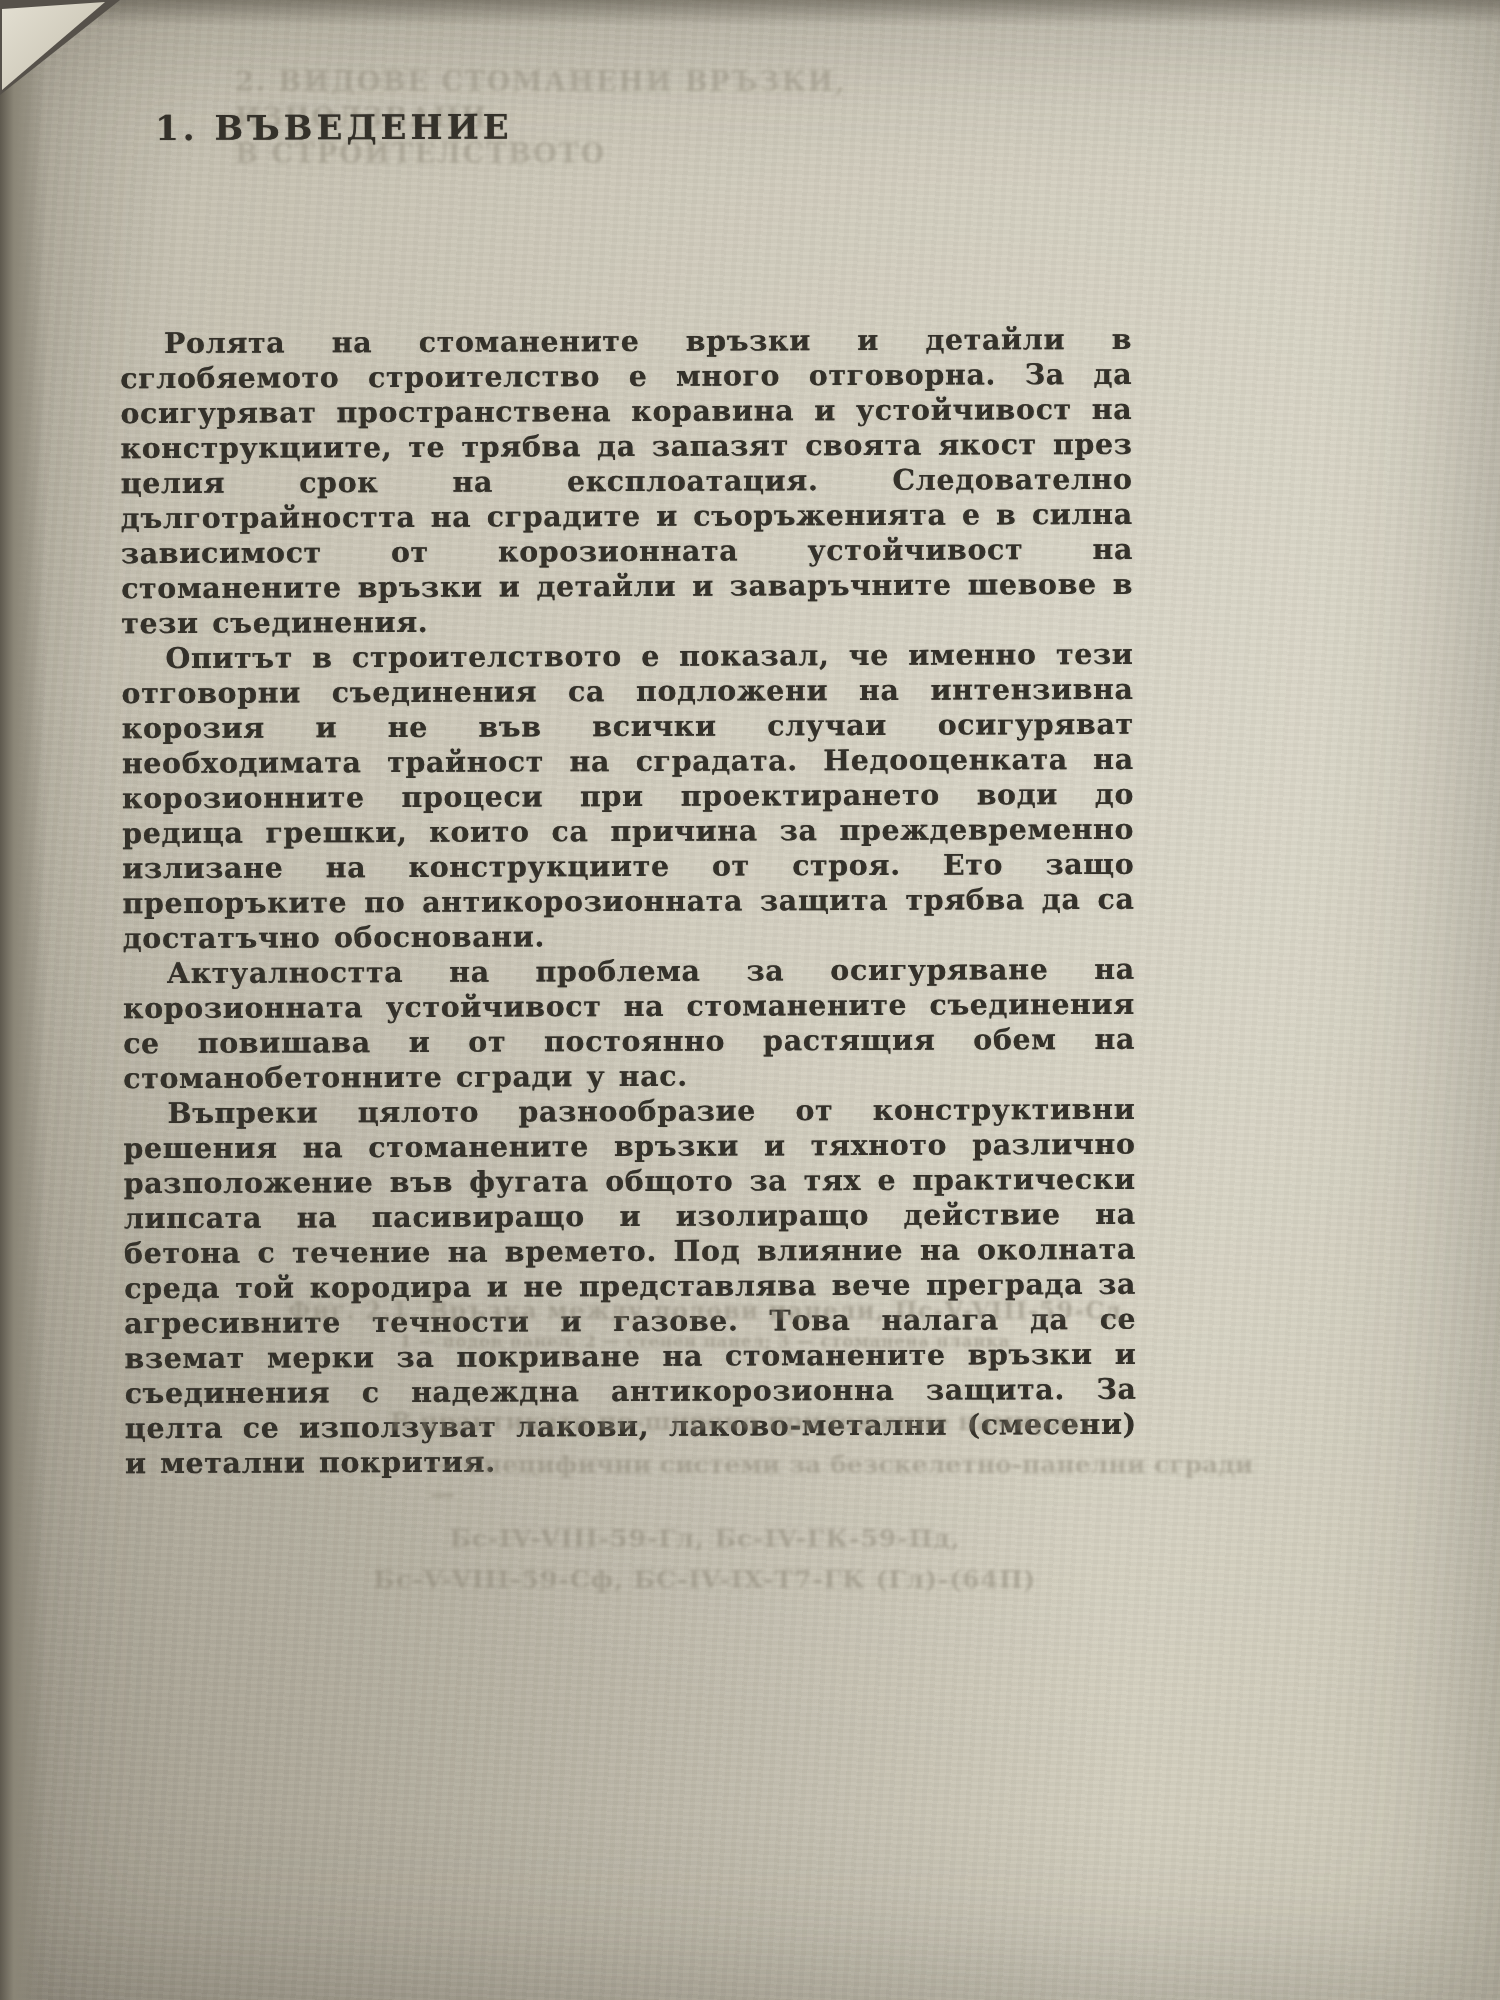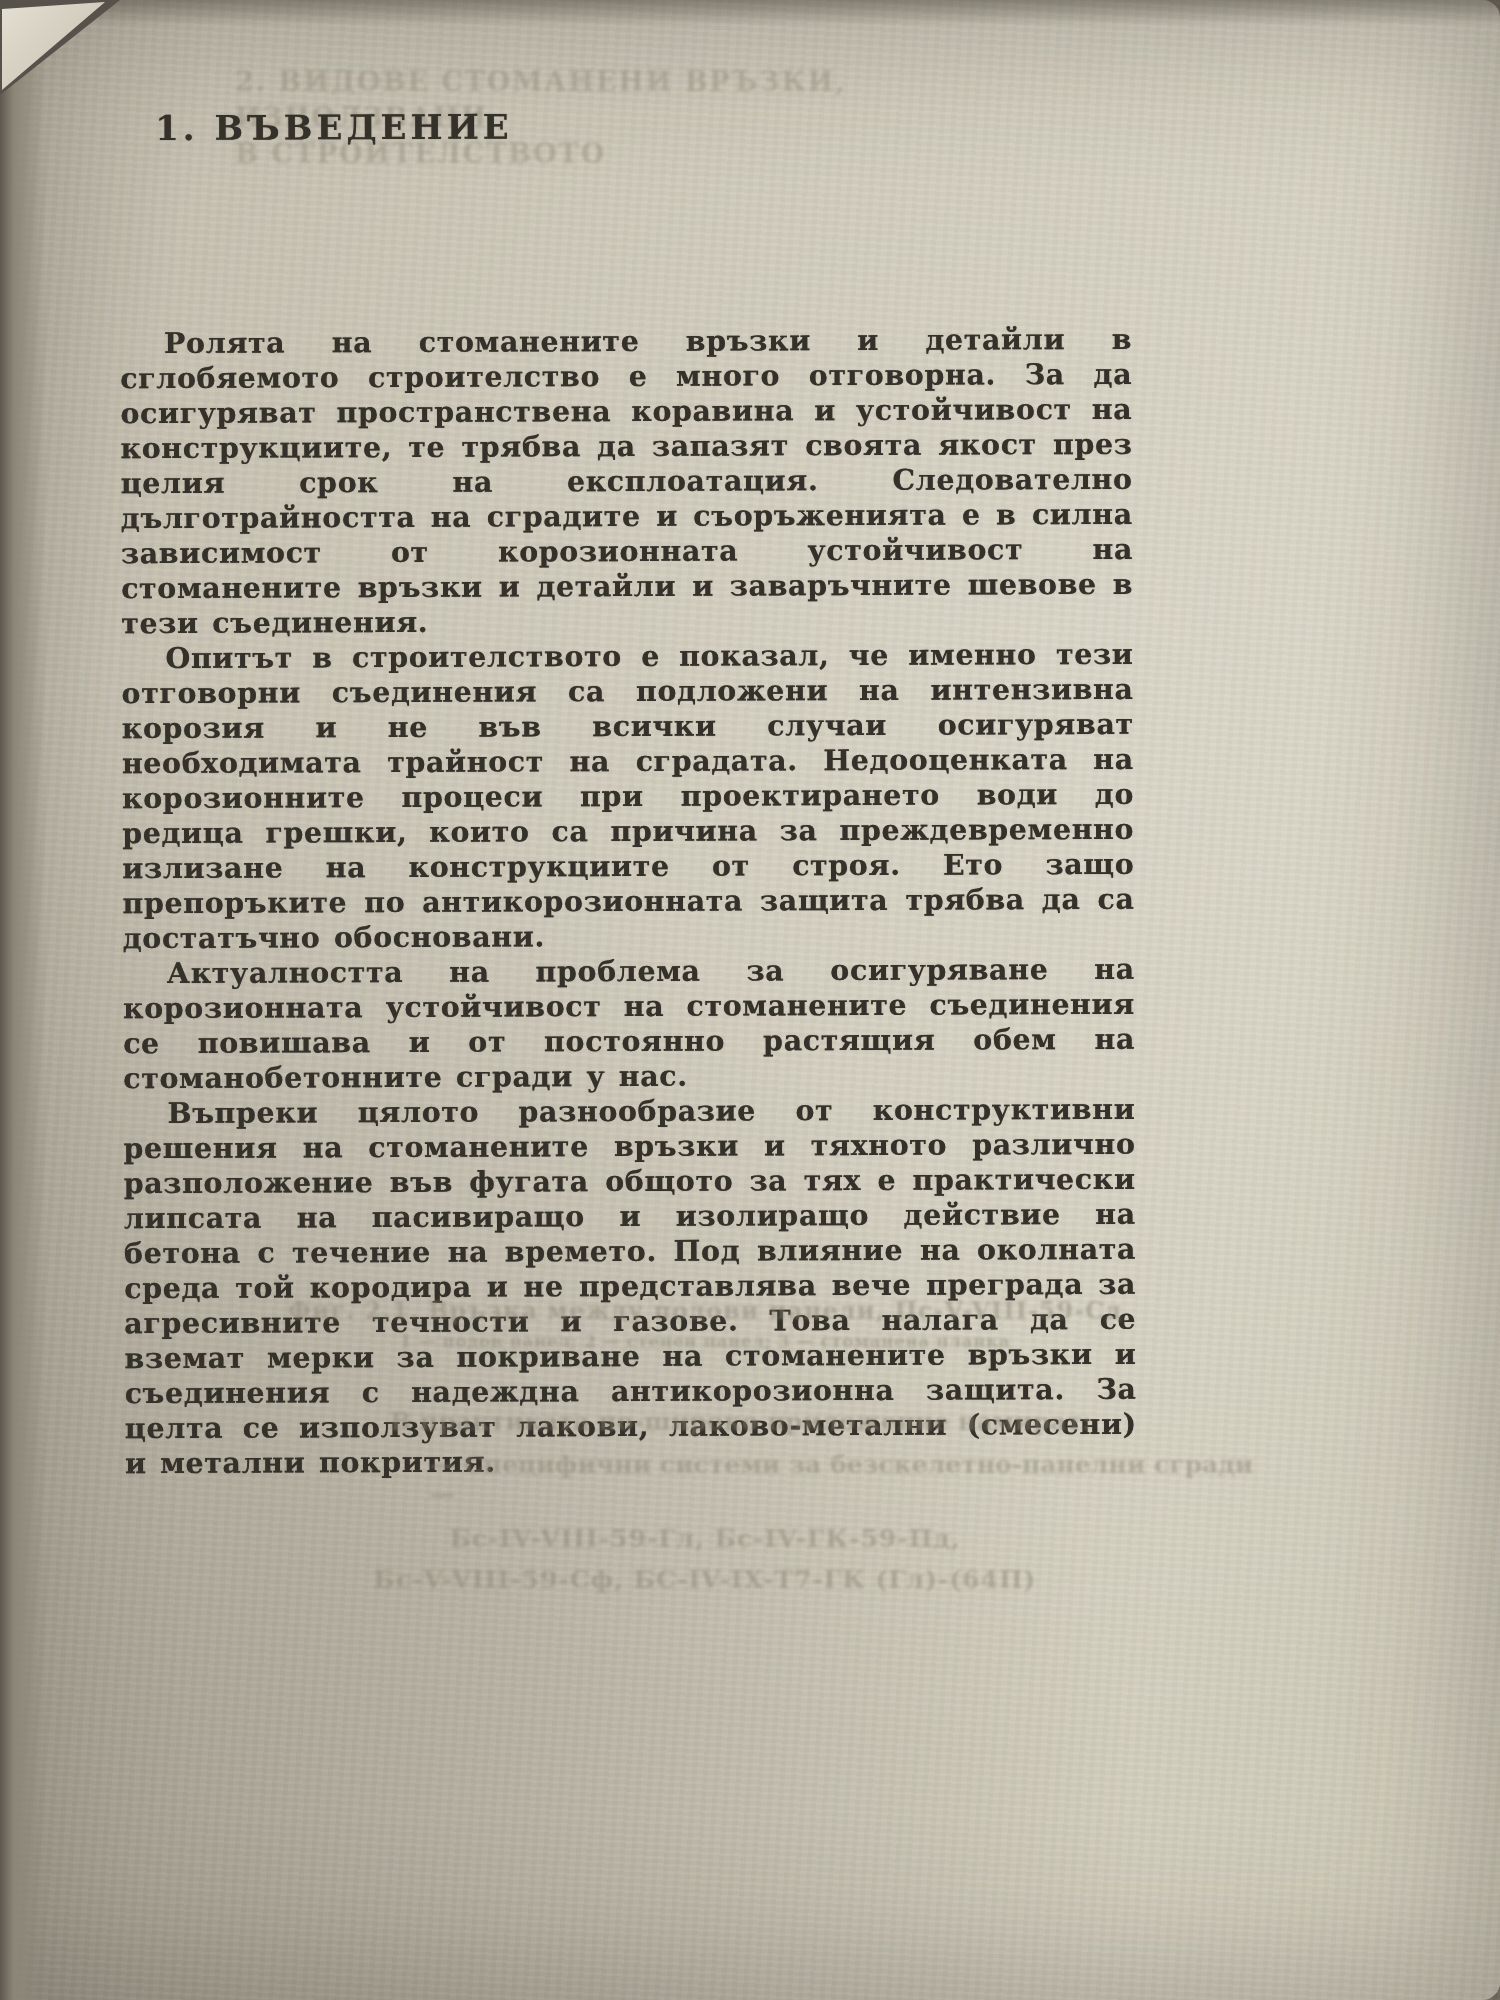--- a/index.html
+++ b/index.html
@@ -18,21 +18,20 @@
   .photo {
     position: absolute;
     inset: 0;
     width: 1500px;
     height: 2000px;
     background:
       radial-gradient(120% 90% at 70% 35%, rgba(255,255,250,0.20), rgba(0,0,0,0) 60%),
       radial-gradient(140% 120% at 0% 100%, rgba(60,54,44,0.28), rgba(0,0,0,0) 55%),
       linear-gradient(100deg, #b3ae9f 0%, #c6c1b1 12%, #ccc7b7 45%, #d3cfbf 78%, #cdc9b8 100%);
     box-shadow: inset 0 0 160px rgba(55,50,40,0.35);
-    border-radius: 18px;
   }
   
   .photo::before {
     content: "";
     position: absolute; inset: 0;
     background:
       repeating-linear-gradient(3deg, rgba(255,255,255,0.025) 0 3px, rgba(0,0,0,0.02) 3px 7px),
       repeating-linear-gradient(94deg, rgba(0,0,0,0.015) 0 5px, rgba(255,255,255,0.02) 5px 11px);
     pointer-events: none;
   }

